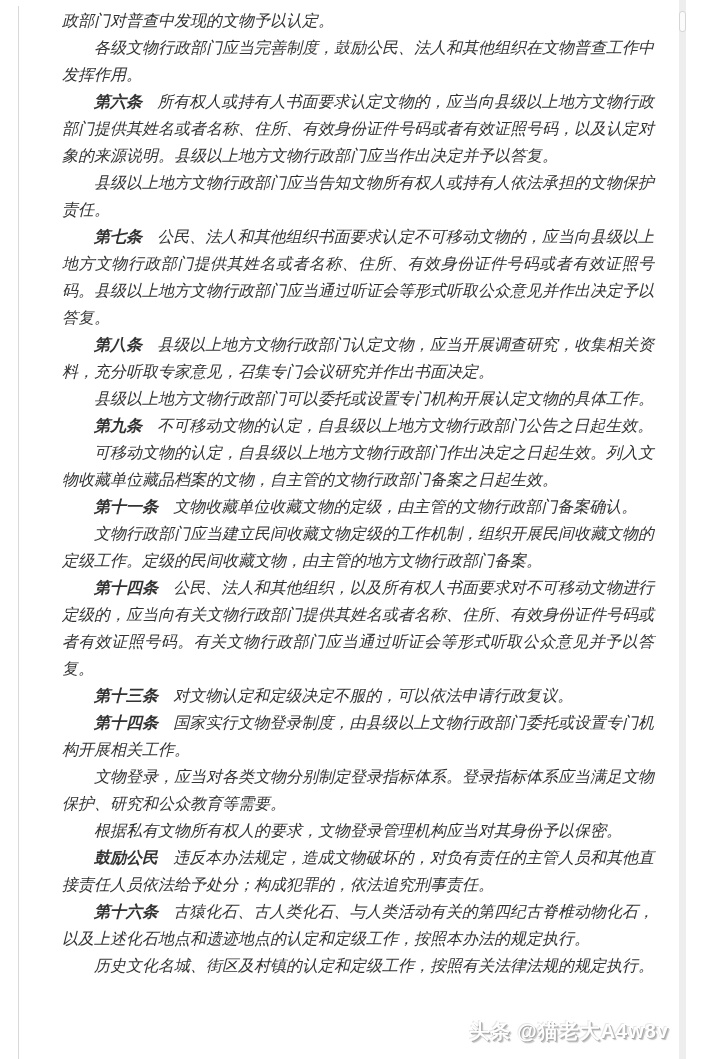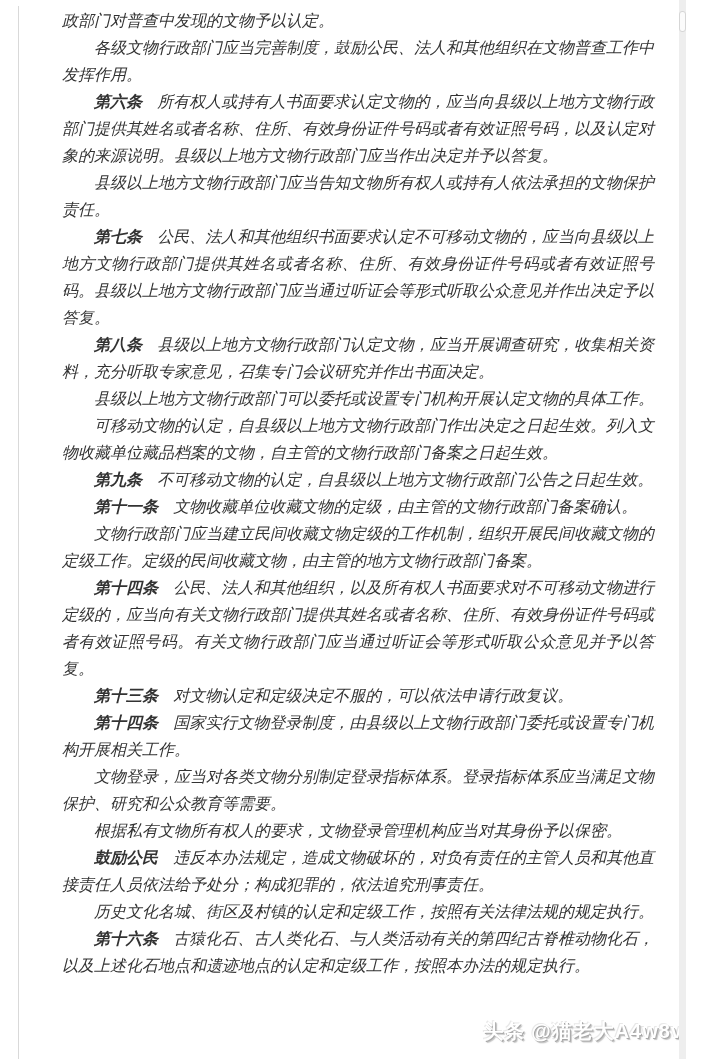--- a/index.html
+++ b/index.html
@@ -55,21 +55,21 @@
     top: 11px;
     width: 7px;
     height: 21px;
     box-sizing: border-box;
     background: #fbfbfb;
     border: 1px solid #d6d6d6;
     border-radius: 3px;
   }
   .watermark {
     position: absolute;
-    right: 30px;
+    right: 44px;
     bottom: 14px;
     font-size: 20px;
     font-weight: 700;
     letter-spacing: 1px;
     color: #ffffff;
     text-shadow:
       1px 1px 0 #a8a8a8,
       2px 2px 1px rgba(150,150,150,0.55),
       -1px -1px 0 rgba(205,205,205,0.45);
     white-space: nowrap;
@@ -82,31 +82,31 @@
 <div class="left-rule"></div>
 
 <main class="content">
   <p class="cont"><span class="term"></span><span>政部门对普查中发现的文物予以认定。</span></p>
   <p><span class="term"></span><span>各级文物行政部门应当完善制度，鼓励公民、法人和其他组织在文物普查工作中发挥作用。</span></p>
   <p><span class="term">第六条</span><span>所有权人或持有人书面要求认定文物的，应当向县级以上地方文物行政部门提供其姓名或者名称、住所、有效身份证件号码或者有效证照号码，以及认定对象的来源说明。县级以上地方文物行政部门应当作出决定并予以答复。</span></p>
   <p><span class="term"></span><span>县级以上地方文物行政部门应当告知文物所有权人或持有人依法承担的文物保护责任。</span></p>
   <p><span class="term">第七条</span><span>公民、法人和其他组织书面要求认定不可移动文物的，应当向县级以上地方文物行政部门提供其姓名或者名称、住所、有效身份证件号码或者有效证照号码。县级以上地方文物行政部门应当通过听证会等形式听取公众意见并作出决定予以答复。</span></p>
   <p><span class="term">第八条</span><span>县级以上地方文物行政部门认定文物，应当开展调查研究，收集相关资料，充分听取专家意见，召集专门会议研究并作出书面决定。</span></p>
   <p><span class="term"></span><span>县级以上地方文物行政部门可以委托或设置专门机构开展认定文物的具体工作。</span></p>
+  <p><span class="term">第九条</span><span>不可移动文物的认定，自县级以上地方文物行政部门公告之日起生效。</span></p>
   <p><span class="term"></span><span>可移动文物的认定，自县级以上地方文物行政部门作出决定之日起生效。列入文物收藏单位藏品档案的文物，自主管的文物行政部门备案之日起生效。</span></p>
-  <p><span class="term">第九条</span><span>不可移动文物的认定，自县级以上地方文物行政部门公告之日起生效。</span></p>
   <p><span class="term">第十一条</span><span>文物收藏单位收藏文物的定级，由主管的文物行政部门备案确认。</span></p>
   <p><span class="term"></span><span>文物行政部门应当建立民间收藏文物定级的工作机制，组织开展民间收藏文物的定级工作。定级的民间收藏文物，由主管的地方文物行政部门备案。</span></p>
   <p><span class="term">第十四条</span><span>公民、法人和其他组织，以及所有权人书面要求对不可移动文物进行定级的，应当向有关文物行政部门提供其姓名或者名称、住所、有效身份证件号码或者有效证照号码。有关文物行政部门应当通过听证会等形式听取公众意见并予以答复。</span></p>
   <p><span class="term">第十三条</span><span>对文物认定和定级决定不服的，可以依法申请行政复议。</span></p>
   <p><span class="term">第十四条</span><span>国家实行文物登录制度，由县级以上文物行政部门委托或设置专门机构开展相关工作。</span></p>
   <p><span class="term"></span><span>文物登录，应当对各类文物分别制定登录指标体系。登录指标体系应当满足文物保护、研究和公众教育等需要。</span></p>
   <p><span class="term"></span><span>根据私有文物所有权人的要求，文物登录管理机构应当对其身份予以保密。</span></p>
   <p><span class="term">鼓励公民</span><span>违反本办法规定，造成文物破坏的，对负有责任的主管人员和其他直接责任人员依法给予处分；构成犯罪的，依法追究刑事责任。</span></p>
+  <p><span class="term">第十六条</span><span>古猿化石、古人类化石、与人类活动有关的第四纪古脊椎动物化石，以及上述化石地点和遗迹地点的认定和定级工作，按照本办法的规定执行。</span></p>
   <p><span class="term"></span><span>历史文化名城、街区及村镇的认定和定级工作，按照有关法律法规的规定执行。</span></p>
-  <p><span class="term">第十六条</span><span>古猿化石、古人类化石、与人类活动有关的第四纪古脊椎动物化石，以及上述化石地点和遗迹地点的认定和定级工作，按照本办法的规定执行。</span></p>
 
 </main>
 
 <div class="watermark"><span class="brand">头条</span><span>@猫老大A4w8v</span></div>
 
 <div class="scrollbar-track"></div>
 <div class="scrollbar-thumb"></div>
 
 </body></html>

